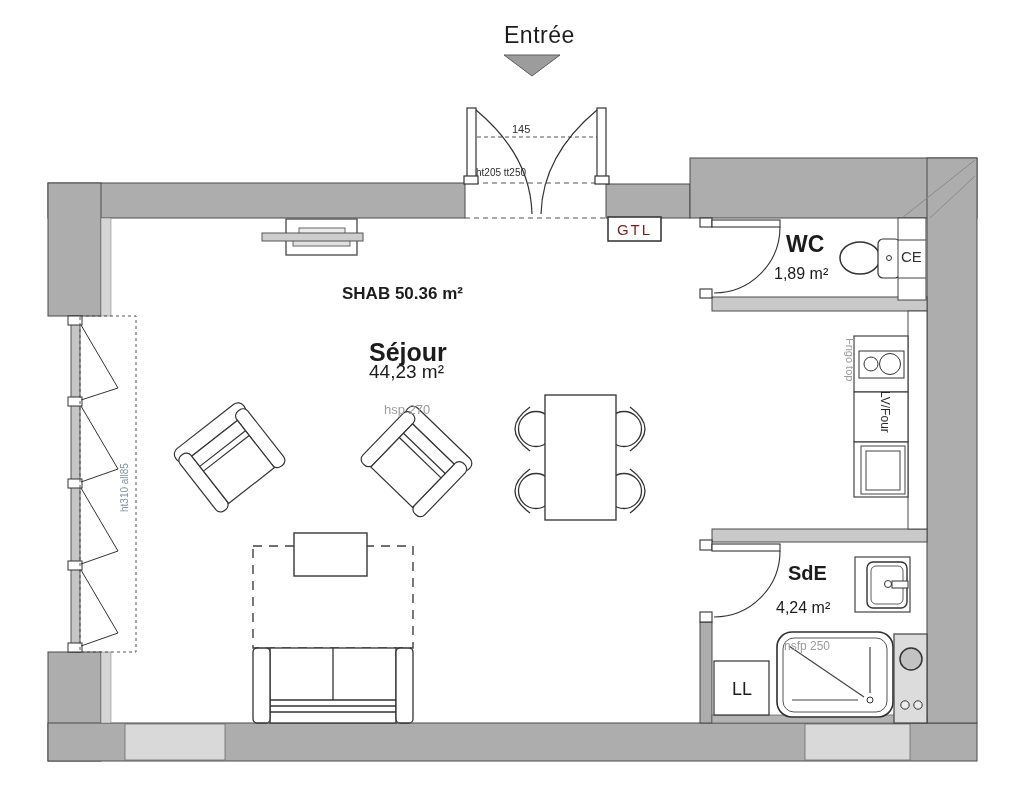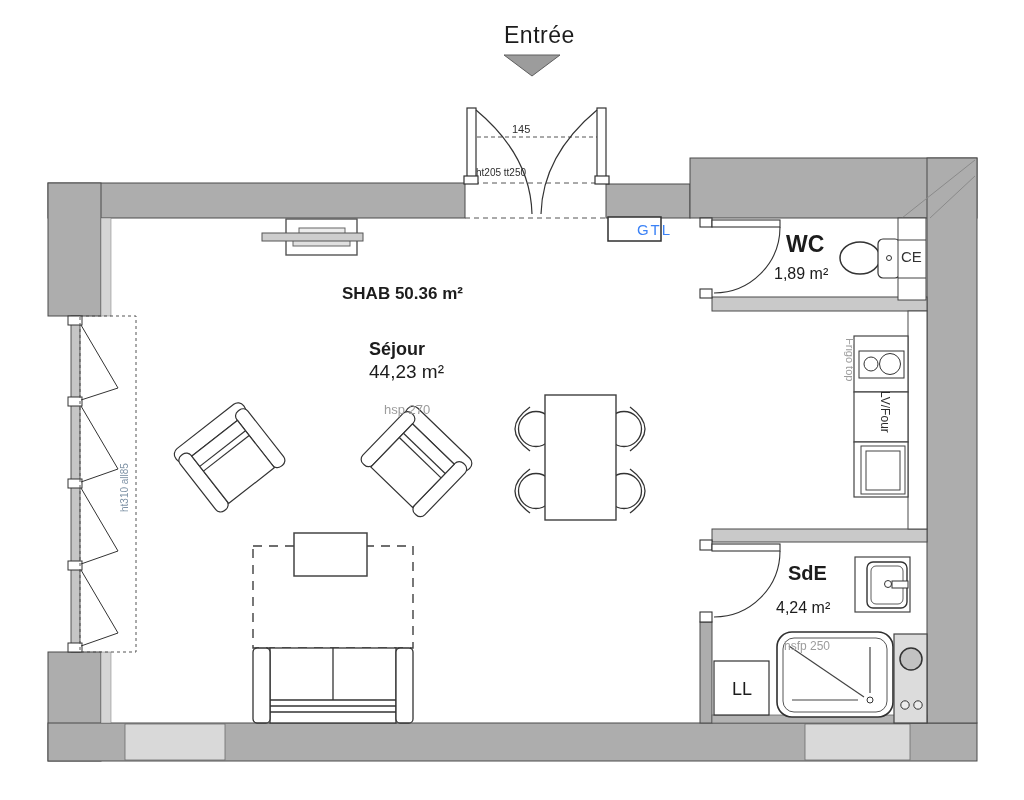--- a/index.html
+++ b/index.html
@@ -7,25 +7,25 @@
          font-family:"Liberation Sans", sans-serif;color:#1c1c1c;}
   #linework{position:absolute;left:0;top:0;}
   .lbl{position:absolute;white-space:nowrap;line-height:1;}
   .b{font-weight:bold;}
   .muted{color:#9c9c9c;}
   .lbl-entree{left:492px;top:24px;font-size:23px;letter-spacing:.5px;margin-left:12px;}
   .lbl-145{left:512px;top:124px;font-size:11px;color:#2e2e2e;}
   .lbl-doordim{left:476px;top:148px;font-size:10px;color:#2e2e2e;margin-top:20px;}
   .lbl-lot{left:344px;top:241px;font-size:27px;}
   .lbl-shab{left:342px;top:285px;font-size:17px;}
-  .lbl-sejour{left:369px;top:340px;font-size:18px;}
+  .lbl-sejour{left:369px;top:340px;font-size:25px;}
   .lbl-sejour-area{left:369px;top:362px;font-size:19px;}
   .lbl-hsp{left:384px;top:403px;font-size:13px;}
   .lbl-gtl{left:608px;top:217px;width:53px;height:24px;font-size:15px;letter-spacing:2px;
-           color:#3b82f6;display:flex;align-items:center;justify-content:center;margin-left:20px;}
+           color:#7f1d1d;display:flex;align-items:center;justify-content:center;}
   .lbl-wc{left:786px;top:233px;font-size:23px;}
   .lbl-wc-area{left:774px;top:266px;font-size:16px;}
   .lbl-ce{left:901px;top:249px;font-size:15px;color:#333;}
   .lbl-sde{left:788px;top:563px;font-size:20px;}
   .lbl-sde-area{left:776px;top:600px;font-size:16px;}
   .lbl-hsfp{left:784px;top:640px;font-size:12px;}
   .lbl-ll{left:732px;top:680px;font-size:18px;}
   .lbl-frigo{left:855px;top:338px;transform:rotate(90deg);transform-origin:0 0;font-size:11px;}
   .lbl-lvfour{left:891px;top:391px;transform:rotate(90deg);transform-origin:0 0;font-size:12px;color:#2b2b2b;}
   .lbl-wdim{left:120px;top:512px;transform:rotate(-90deg);transform-origin:0 0;font-size:10px;color:#7f93a6;}

